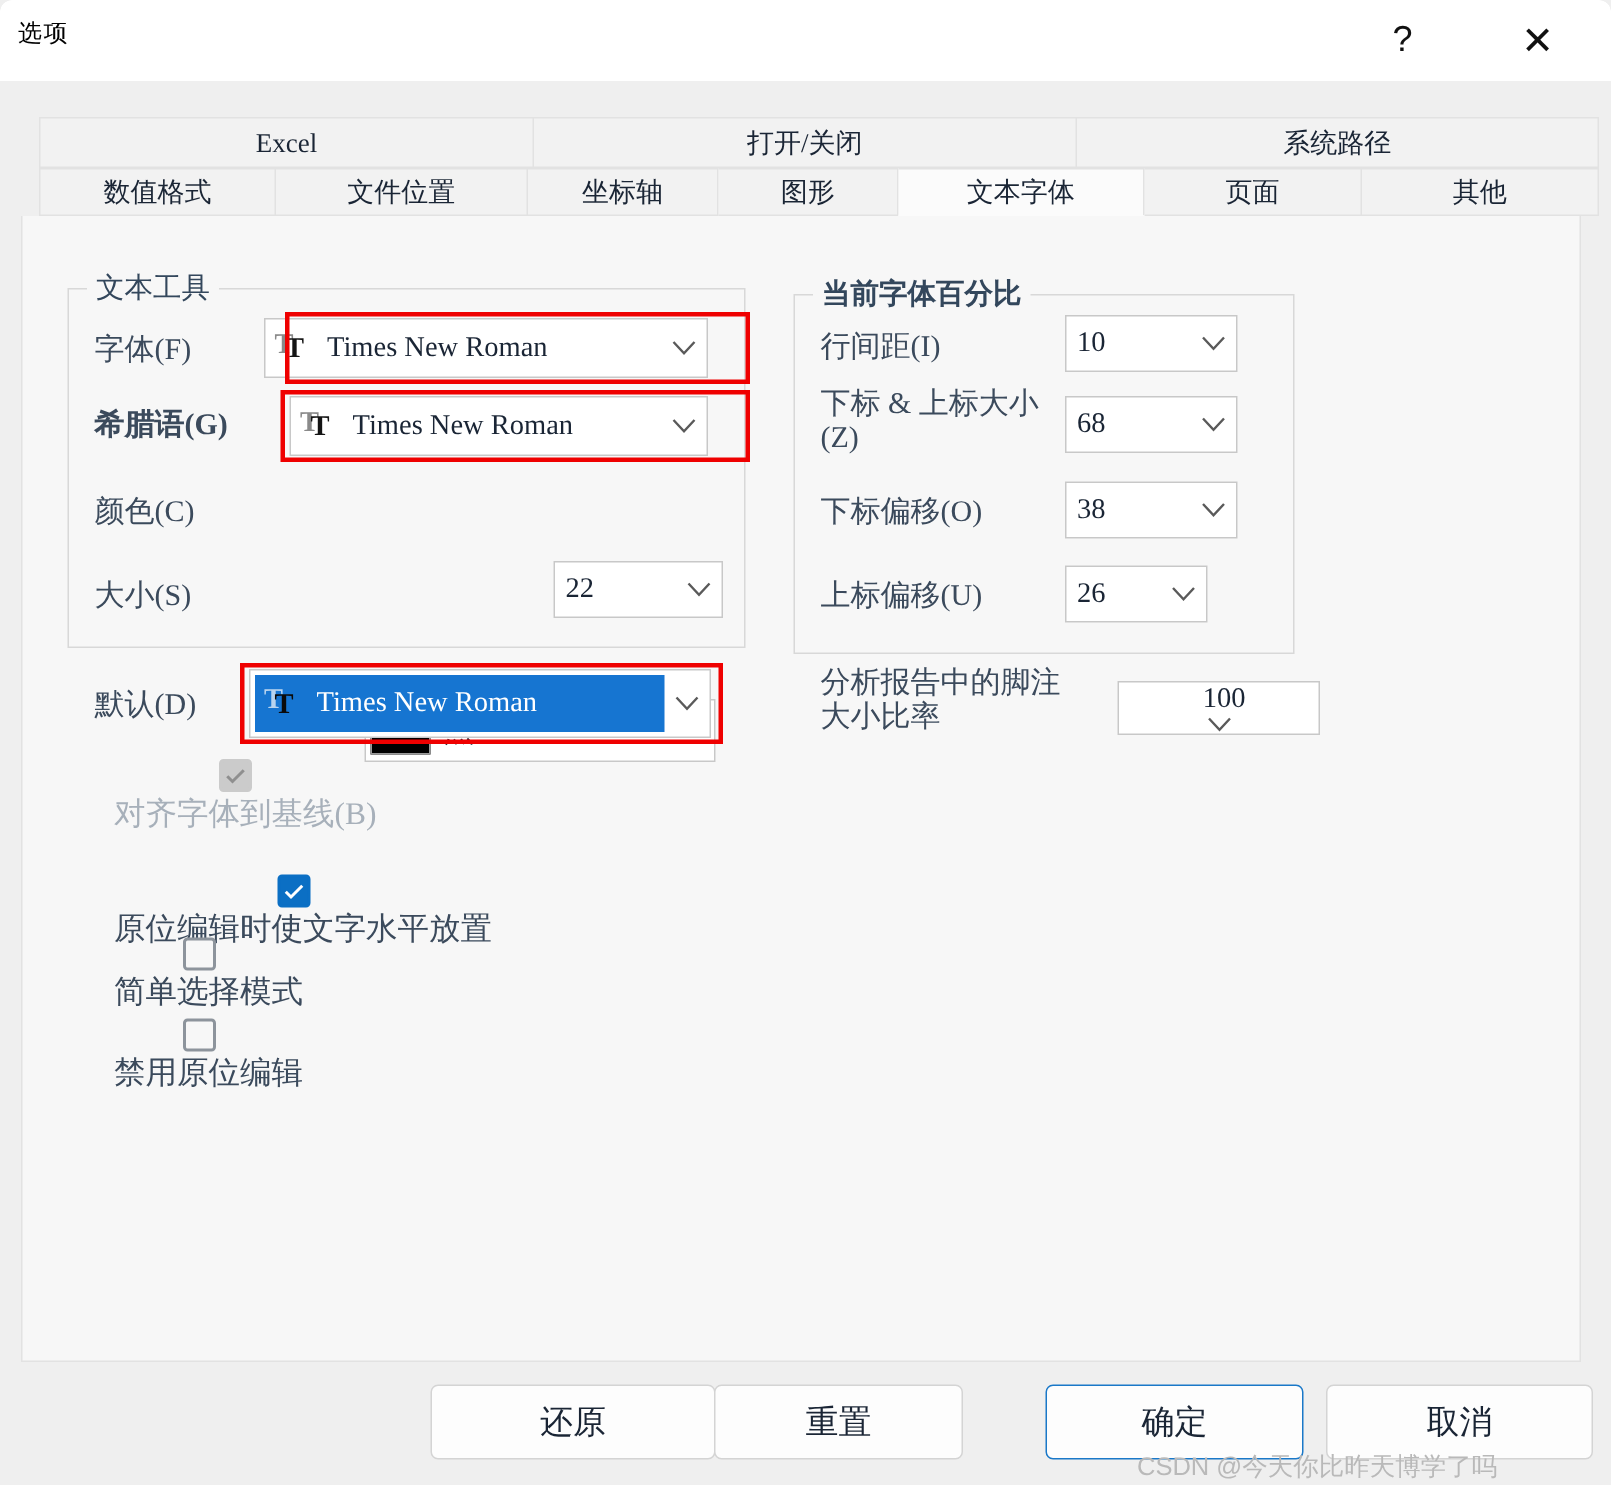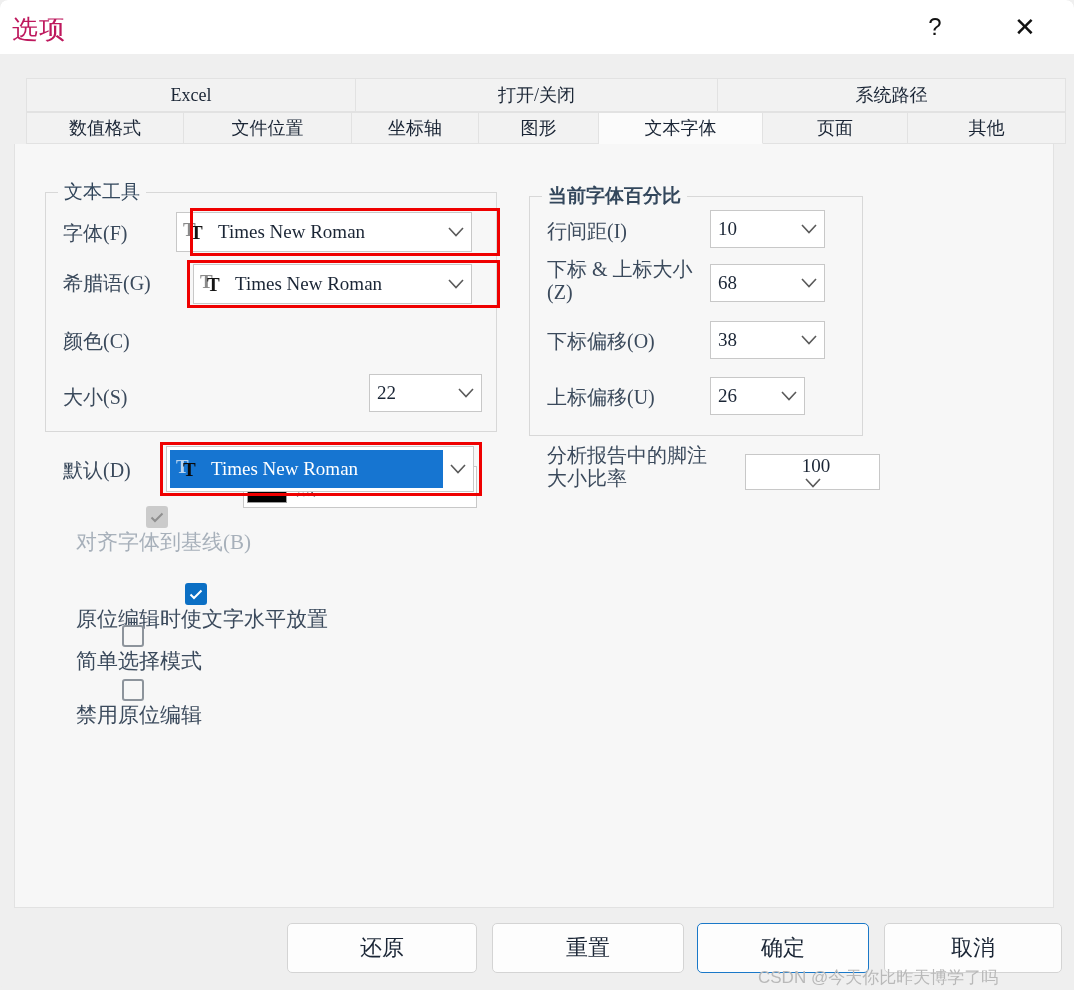--- a/index.html
+++ b/index.html
@@ -33,22 +33,22 @@
     left: 0; top: 0;
     width: 1074px;
     height: 54px;
     background: #ffffff;
     border-top-left-radius: 8px;
     border-top-right-radius: 8px;
   }
   .title-text {
     position: absolute;
     left: 12px; top: 12px;
-    font-size: 26px;
-    color: #be185d;
+    font-size: 16px;
+    color: #000000;
     font-family: "Liberation Sans", sans-serif;
     letter-spacing: 1px;
   }
   .tb-btn {
     position: absolute;
     top: 0;
     width: 54px; height: 54px;
     display: flex;
     align-items: center;
     justify-content: center;
@@ -294,21 +294,21 @@
     justify-content: center;
     font-size: 22px;
     color: #1a2535;
     font-family: "Liberation Serif", serif;
   }
   .btn.primary {
     border: 1px solid #1a78c8;
     background: #fdfdfd;
   }
   #btn-restore { left: 287px; width: 190px; }
-  #btn-reset   { left: 492px; width: 192px; }
+  #btn-reset   { left: 476px; width: 166px; }
   #btn-ok      { left: 697px; width: 172px; }
   #btn-cancel  { left: 884px; width: 178px; }
 
   
   .watermark {
     position: absolute;
     left: 758px; top: 966px;
     font-size: 17px;
     color: #b9b9b9;
     font-family: "Liberation Sans", sans-serif;
@@ -358,21 +358,21 @@
       </div>
       <div class="ctext">Times New Roman</div>
       <div class="chevron">
         <svg width="16" height="11" viewBox="0 0 16 11">
             <path d="M1 1 L8 8.5 L15 1" stroke="#5a5a5a" stroke-width="1.6" fill="none"></path>
           </svg>
       </div>
     </div>
     <div class="redring" style="left:175px; top:64px; width:310px; height:48px;"></div>
 
-    <div class="flabel" style="left:48px; top:128px;">希腊语(G)</div>
+    <div class="flabel" style="left:48px; top:128px;font-weight:bold;">希腊语(G)</div>
     <div class="combo" id="greek-combo" style="left:178px; top:120px; width:279px; height:40px;">
       <div class="tt-icon">
         <span class="t-back">T</span>
         <span class="t-front">T</span>
       </div>
       <div class="ctext">Times New Roman</div>
       <div class="chevron">
         <svg width="16" height="11" viewBox="0 0 16 11">
             <path d="M1 1 L8 8.5 L15 1" stroke="#5a5a5a" stroke-width="1.6" fill="none"></path>
           </svg>

